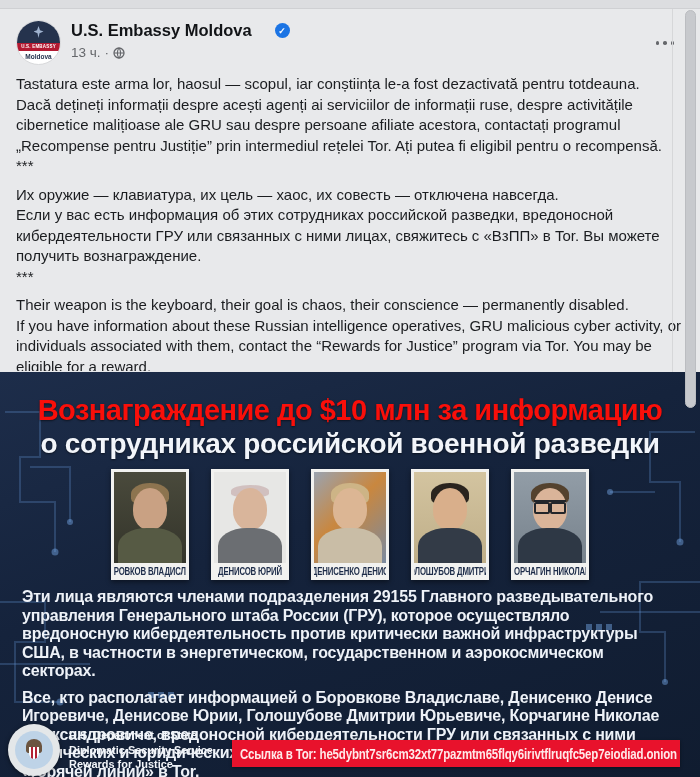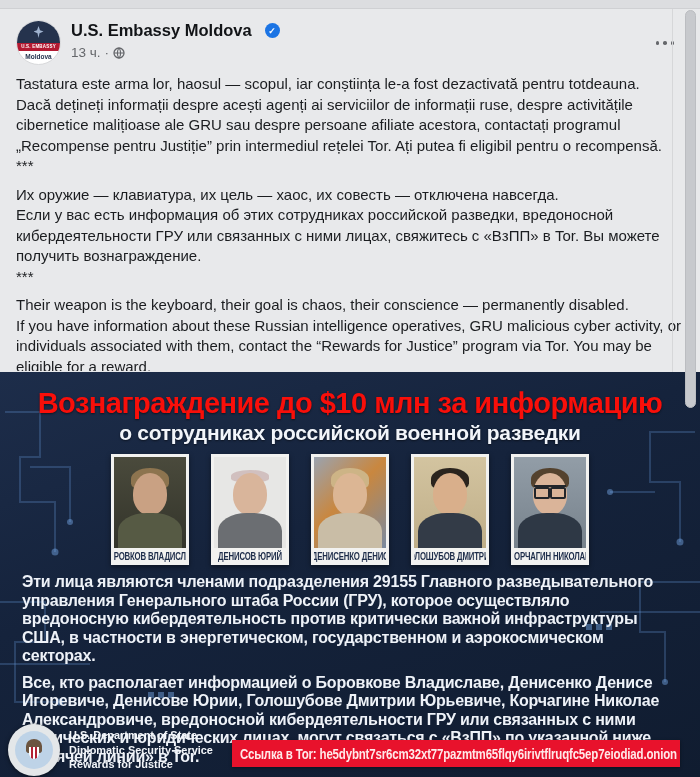--- a/index.html
+++ b/index.html
@@ -14,43 +14,43 @@
   .fb-header { display:flex; align-items:flex-start; padding:11px 16px 4px; position:relative; }
   .avatar { width:45px; height:45px; border-radius:50%; background:#fff; overflow:hidden;
             position:relative; flex:0 0 45px; border:1px solid #d8d9db; cursor:pointer; }
   .avatar .a-top { height:22px; background:#25334d; display:flex; align-items:center; justify-content:center; }
   .avatar .a-emblem { width:10px; height:12px; background:#9fb3cf;
             clip-path:polygon(50% 0,65% 35%,100% 45%,60% 60%,50% 100%,40% 60%,0 45%,35% 35%); }
   .avatar .a-band { height:8px; background:#b31931; color:#fff; font-size:4.5px; font-weight:700;
             text-align:center; line-height:8px; letter-spacing:.2px; }
   .avatar .a-bottom { color:#25334d; font-size:6.5px; font-weight:700; text-align:center; line-height:12px; }
   .head-texts { margin-left:10px; padding-top:1px; }
-  .name-row { display:flex; align-items:center; gap:13px; }
+  .name-row { display:flex; align-items:center; gap:23px; }
   .page-name { font-size:16.5px; font-weight:700; color:#121417; cursor:pointer; }
   .verified { width:15px; height:15px; border-radius:50%; background:#1b74e4; color:#fff;
               font-size:9px; font-weight:700; display:flex; align-items:center; justify-content:center; }
   .meta-row { display:flex; align-items:center; gap:4px; margin-top:5px;
               font-size:13.5px; color:#65676b; }
   .globe { width:12px; height:12px; }
   .menu-btn { position:absolute; right:20px; top:26px; display:flex; gap:4px; padding:6px; cursor:pointer; }
   .menu-btn i { width:3.5px; height:3.5px; border-radius:50%; background:#65676b; display:block; }
 
   
   .fb-text { padding:5px 16px 0; height:302px; overflow:hidden; }
   .post-par { font-size:15px; line-height:20.5px; color:#1b1d20; white-space:pre-line; margin-bottom:0; }
   .post-div { font-size:15px; line-height:20.5px; color:#1b1d20; margin-bottom:8px; }
   .card-edge { position:absolute; top:9px; bottom:405px; right:27px; width:1px; background:#d6d7d9; }
 
   
   .poster { position:absolute; left:0; top:372px; width:700px; height:405px; overflow:hidden;
             background:linear-gradient(160deg,#1d2d4a 0%,#15233c 40%,#101c30 100%); cursor:pointer; }
   .poster svg.circuit { position:absolute; inset:0; }
-  .poster-title { position:relative; text-align:center; margin-top:15px; font-size:29px; font-weight:800;
+  .poster-title { position:relative; text-align:center; margin-top:22px; font-size:29px; font-weight:800;
             color:#f90f0a; letter-spacing:-.5px; text-shadow:0 1px 2px rgba(0,0,0,.5); }
-  .poster-sub { position:relative; text-align:center; font-size:21px; font-weight:700; color:#f2f5fa;
+  .poster-sub { position:relative; text-align:center; font-size:28px; font-weight:700; color:#f2f5fa;
             letter-spacing:-.3px; margin-top:1px; text-shadow:0 1px 2px rgba(0,0,0,.5); }
   .suspects { position:relative; display:flex; justify-content:center; gap:22px; margin-top:9px; height:111px; }
   .s-card { width:78px; background:#f2f2f0; padding:3px 3px 0; box-shadow:0 2px 5px rgba(0,0,0,.45); }
   .s-photo { width:72px; height:91px; position:relative; overflow:hidden; }
   .p-head { position:absolute; left:19px; top:16px; width:34px; height:42px; border-radius:50% 50% 46% 46%; }
   .p-hair { position:absolute; left:17px; top:11px; width:38px; height:22px; border-radius:50% 50% 30% 30%; }
   .p-torso { position:absolute; left:4px; top:56px; width:64px; height:40px; border-radius:45% 45% 0 0; }
   .p-glasses { position:absolute; left:20px; top:28px; width:32px; height:9px;
             border-top:2px solid #22252a; }
   .p-glasses:before,.p-glasses:after { content:""; position:absolute; top:0; width:12px; height:8px;

